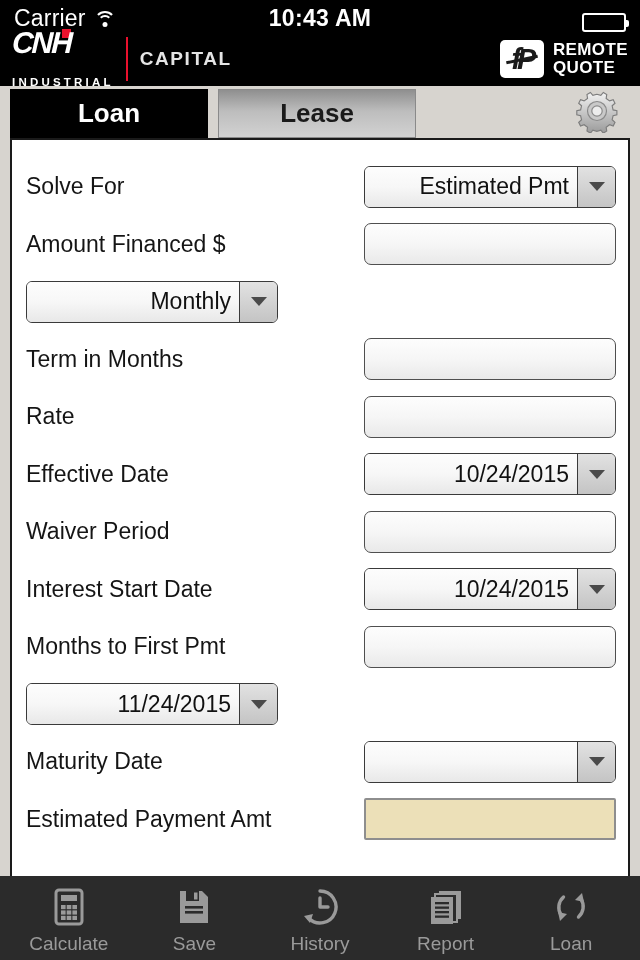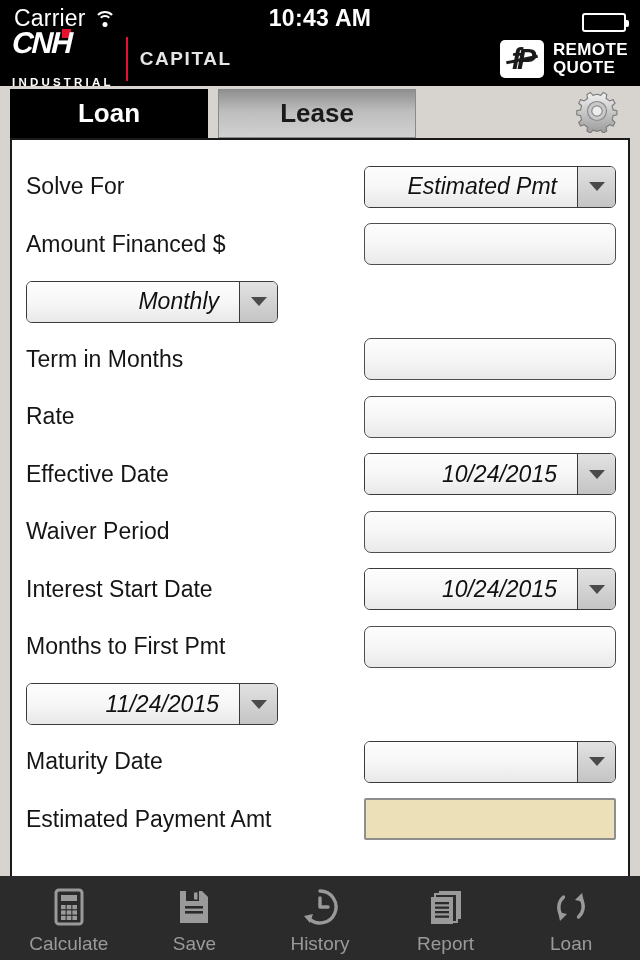--- a/index.html
+++ b/index.html
@@ -139,23 +139,22 @@
     background: #ece0b8; border: 2px solid #8e8e8e; border-radius: 2px;
   }
 
   
   .dropdown {
     width: 100%; height: 100%; display: flex;
     border: 1.5px solid #3a3a3a; border-radius: 6px; overflow: hidden;
   }
   .dd-value {
     flex: 1 1 auto; display: flex; align-items: center; justify-content: flex-end;
-    padding-right: 20px; font-size: 23px; color: #111;
+    padding-right: 8px; font-size: 23px; color: #111;
     background: linear-gradient(to bottom, #fdfdfd 0%, #f7f7f7 50%, #e8e8e8 100%);
-    font-style: italic;
   }
   .dd-arrow {
     flex: 0 0 38px; display: flex; align-items: center; justify-content: center;
     background: linear-gradient(to bottom, #e2e2e2 0%, #d3d3d3 50%, #c4c4c4 100%);
     border-left: 1.5px solid #3a3a3a;
   }
   .dd-arrow:after {
     content: ""; width: 0; height: 0;
     border-left: 8px solid transparent; border-right: 8px solid transparent;
     border-top: 9px solid #4a4a4a;

